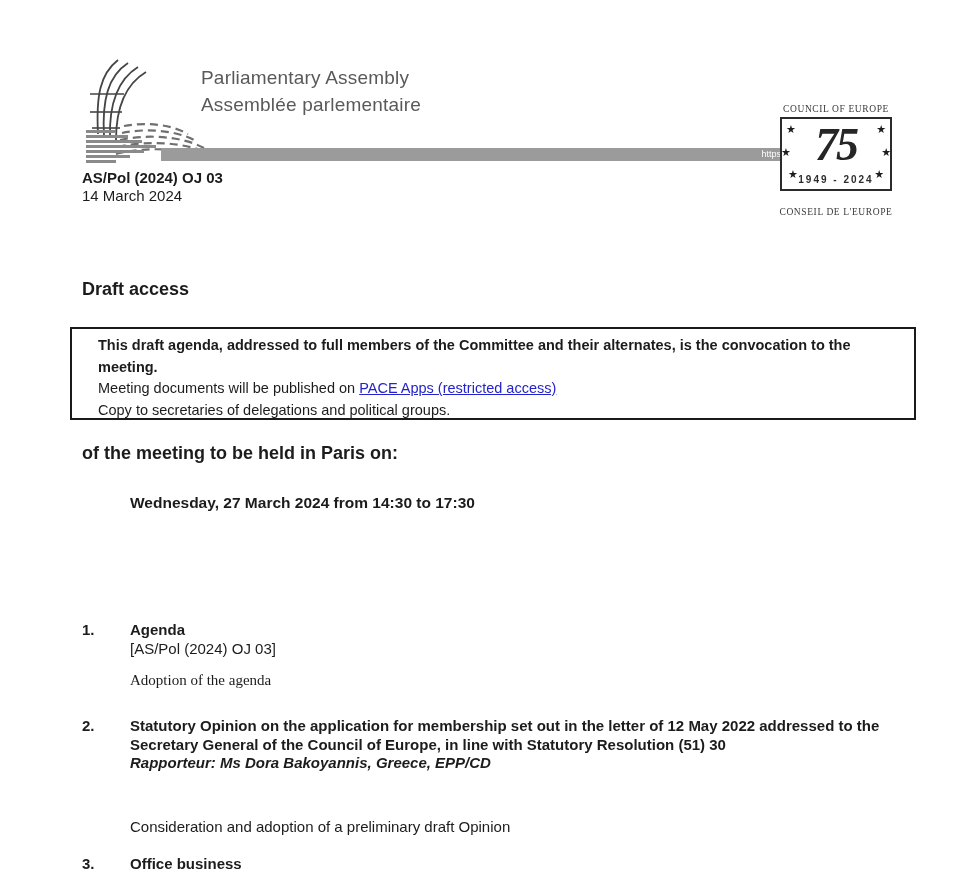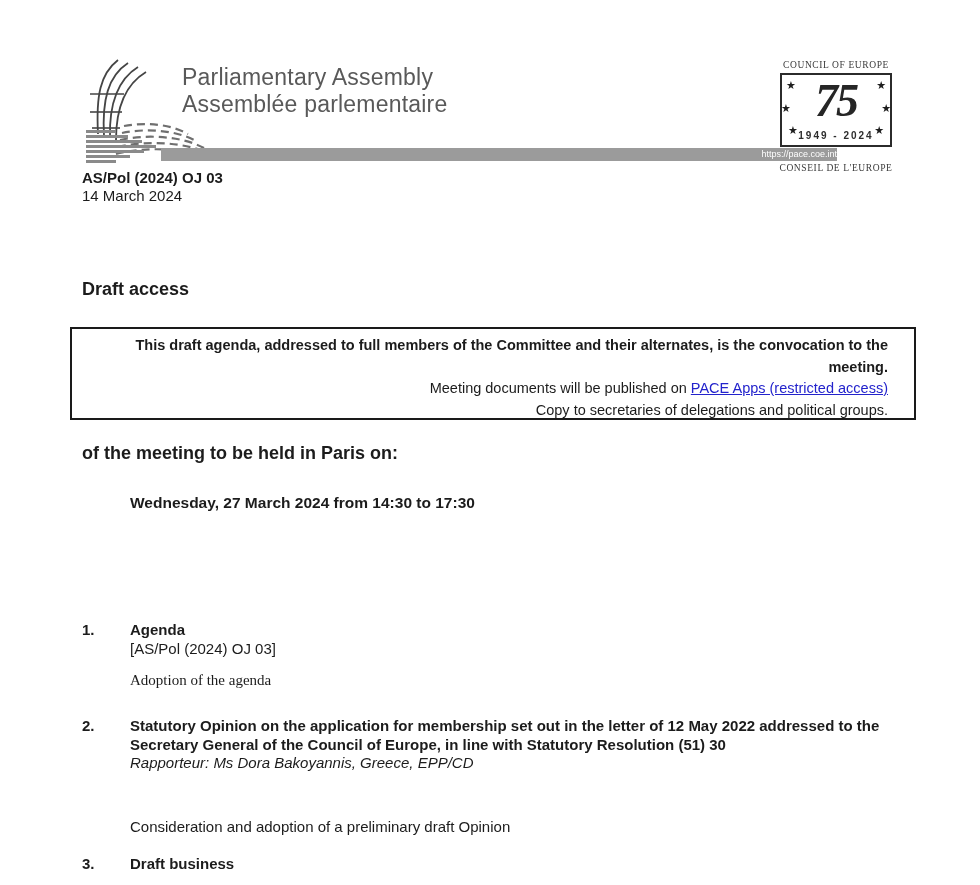--- a/index.html
+++ b/index.html
@@ -12,22 +12,22 @@
     position: relative;
     width: 980px;
     height: 885px;
     background: #ffffff;
     overflow: hidden;
   }
 
   
   .logo-left-svg { position: absolute; left: 84px; top: 56px; }
   .org-names {
-    position: absolute; left: 182px; top: 64px;
-    font-size: 23px; line-height: 27px; color: #595959;
+    position: absolute; left: 201px; top: 64px;
+    font-size: 19px; line-height: 27px; color: #595959;
     letter-spacing: 0.2px;
   }
   .gray-bar {
     position: absolute; left: 161px; top: 148px;
     width: 676px; height: 13px;
     background: #9b9b9b;
     display: flex; align-items: center; justify-content: flex-end;
   }
   .gray-bar .url {
     margin-left: 40px;
@@ -35,21 +35,21 @@
   }
 
   .logo-right {
     position: absolute; left: 776px; top: 60px; width: 120px;
     text-align: center; color: #2d2d2d;
   }
   .logo-right .coe-top, .logo-right .coe-bottom {
     font-size: 9.5px; letter-spacing: 0.6px; white-space: nowrap;
     color: #3a3a3a; font-family: "Liberation Serif", serif;
   }
-  .logo-right .coe-top { margin-bottom: 3px; }
+  .logo-right .coe-top { margin-bottom: 3px; margin-top: 44px; }
   .logo-right .coe-bottom { margin-top: 16px; }
   .seventyfive-box {
     position: relative;
     border: 2px solid #2b2b2b;
     height: 74px; width: 112px; margin: 0 auto;
     background: #fff;
   }
   .seventyfive-box .big75 {
     position: absolute; left: 0; right: 0; top: 1px;
     font-size: 46px; line-height: 50px; font-weight: bold;
@@ -80,21 +80,21 @@
   .subtitle {
     position: absolute; left: 82px; top: 279px;
     font-size: 18px; font-weight: bold;
   }
 
   
   .notice-box {
     position: absolute; left: 70px; top: 327px;
     width: 846px; height: 93px;
     border: 2px solid #1a1a1a;
-    text-align: right;
+    text-align: left;
     padding: 6px 26px 16px 26px;
     font-size: 14.5px; line-height: 21.5px;
   }
   .notice-box .bold-line { font-weight: bold; }
   .notice-box a {
     color: #2323cc; text-decoration: underline; cursor: pointer;
   }
 
   
   .meeting-intro {
@@ -111,21 +111,21 @@
   }
   .venue sup { font-size: 9.5px; vertical-align: super; line-height: 0; }
 
   
   .agenda-item { position: absolute; left: 82px; font-size: 15px; line-height: 18.5px; }
   .agenda-item .num {
     position: absolute; left: 0; top: 0; font-weight: bold; width: 48px;
   }
   .agenda-item .body { margin-left: 48px; width: 790px; }
   .agenda-item .title { font-weight: bold; }
-  .agenda-item .rapporteur { font-style: italic; }
+  .agenda-item .rapporteur { font-style: italic; font-weight: bold; }
   .item-1 { top: 621px; }
   .item-2 { top: 717px; }
   .action-2 { position: absolute; left: 130px; top: 818px; font-size: 15px; }
   .item-3 { top: 855px; }
   .action-1 { margin-top: 13px; font-family: Liberation Serif, serif; }
 </style>
 </head>
 <body>
 
 <div class="page">
@@ -220,17 +220,17 @@
     <div class="body">
       <div class="title">Statutory Opinion on the application for membership set out in the letter of 12 May 2022 addressed to the Secretary General of the Council of Europe, in line with Statutory Resolution (51) 30</div>
       <div class="rapporteur">Rapporteur: Ms Dora Bakoyannis, Greece, EPP/CD</div>
     </div>
   </div>
   <div class="action-2">Consideration and adoption of a preliminary draft Opinion</div>
 
   <div class="agenda-item item-3">
     <span class="num">3.</span>
     <div class="body">
-      <div class="title">Draft business</div>
+      <div class="title">Office business</div>
     </div>
   </div>
 
 </div>
 
 </body></html>

